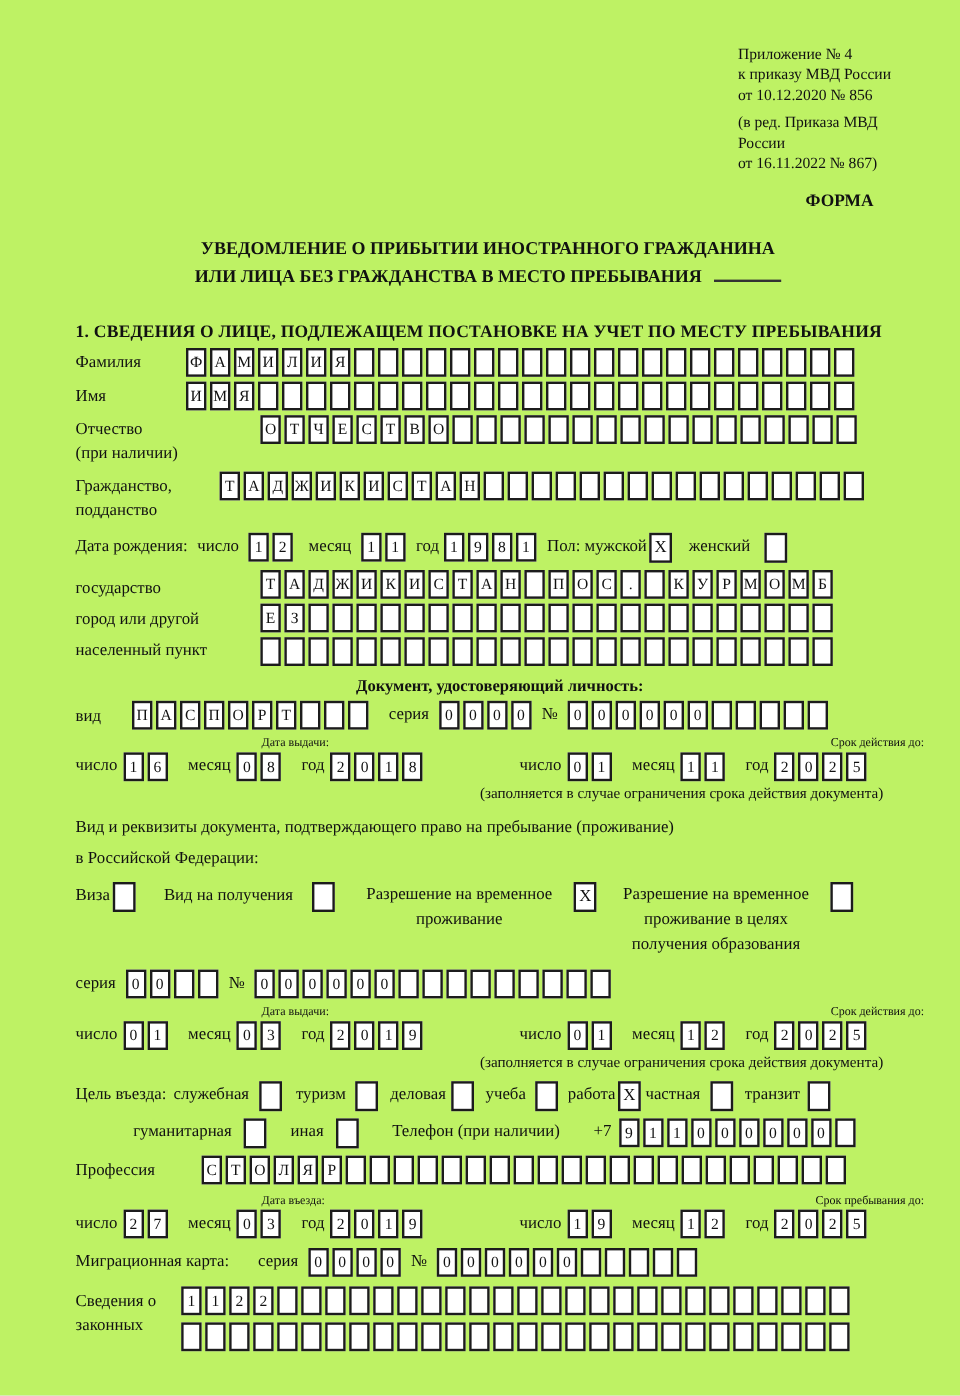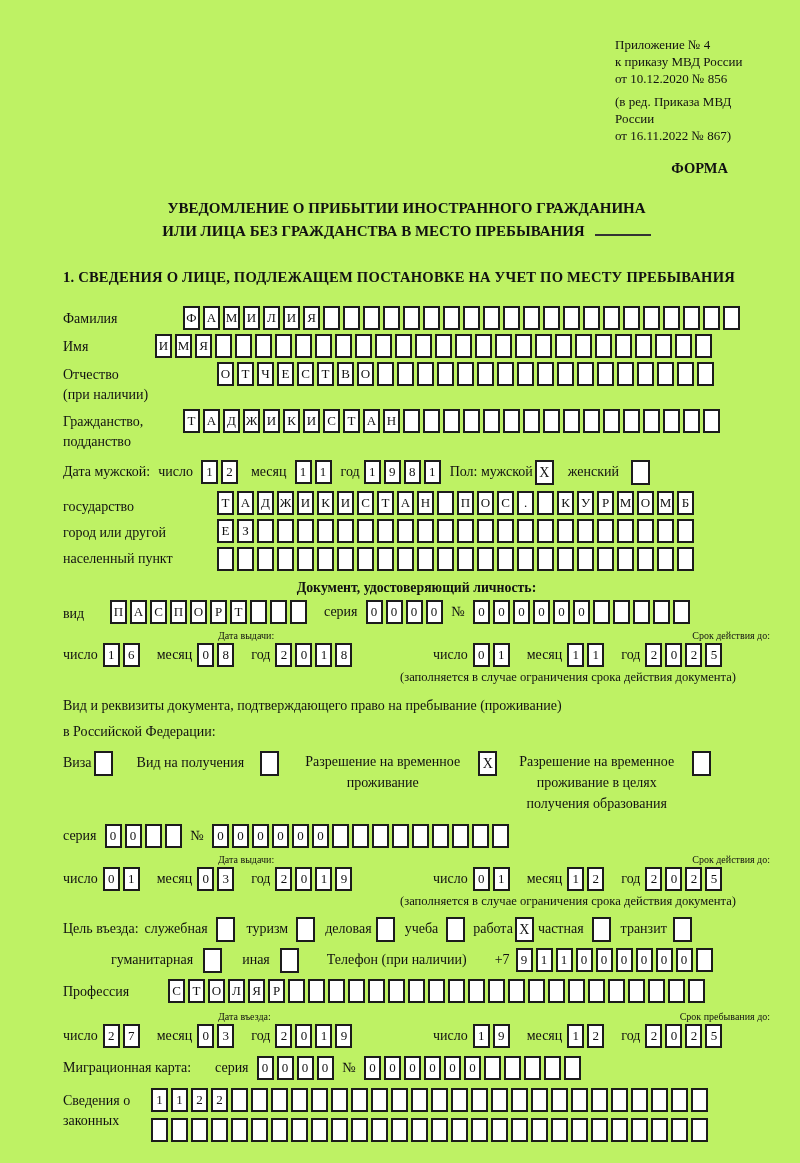--- a/index.html
+++ b/index.html
@@ -70,21 +70,21 @@
 
   <div class="forma">ФОРМА</div>
 
   <div class="title">
     <div>УВЕДОМЛЕНИЕ О ПРИБЫТИИ ИНОСТРАННОГО ГРАЖДАНИНА</div>
     <div><span>ИЛИ ЛИЦА БЕЗ ГРАЖДАНСТВА В МЕСТО ПРЕБЫВАНИЯ</span><span class="blank-line"></span></div>
   </div>
 
   <div class="sec-heading">1. СВЕДЕНИЯ О ЛИЦЕ, ПОДЛЕЖАЩЕМ ПОСТАНОВКЕ НА УЧЕТ ПО МЕСТУ ПРЕБЫВАНИЯ</div>
 
-  <div class="frow" style="margin-top:20px;gap:28px;">
+  <div class="frow" style="margin-top:4px;">
     <span class="flabel w92">Фамилия</span>
     <span class="boxrow">
         <span class="cell">Ф</span>
         <span class="cell">А</span>
         <span class="cell">М</span>
         <span class="cell">И</span>
         <span class="cell">Л</span>
         <span class="cell">И</span>
         <span class="cell">Я</span>
         <span class="cell"></span>
@@ -209,21 +209,21 @@
         <span class="cell"></span>
         <span class="cell"></span>
         <span class="cell"></span>
         <span class="cell"></span>
         <span class="cell"></span>
         <span class="cell"></span>
       </span>
   </div>
 
   <div class="frow" style="margin-top:8px;">
-    <span class="lbl">Дата мужской:</span>
+    <span class="lbl">Дата рождения:</span>
     <span class="lbl ml8">число</span>
     <span class="boxrow ml8">
         <span class="cell">1</span>
         <span class="cell">2</span>
       </span>
     <span class="lbl ml10">месяц</span>
     <span class="boxrow ml8">
         <span class="cell">1</span>
         <span class="cell">1</span>
       </span>

